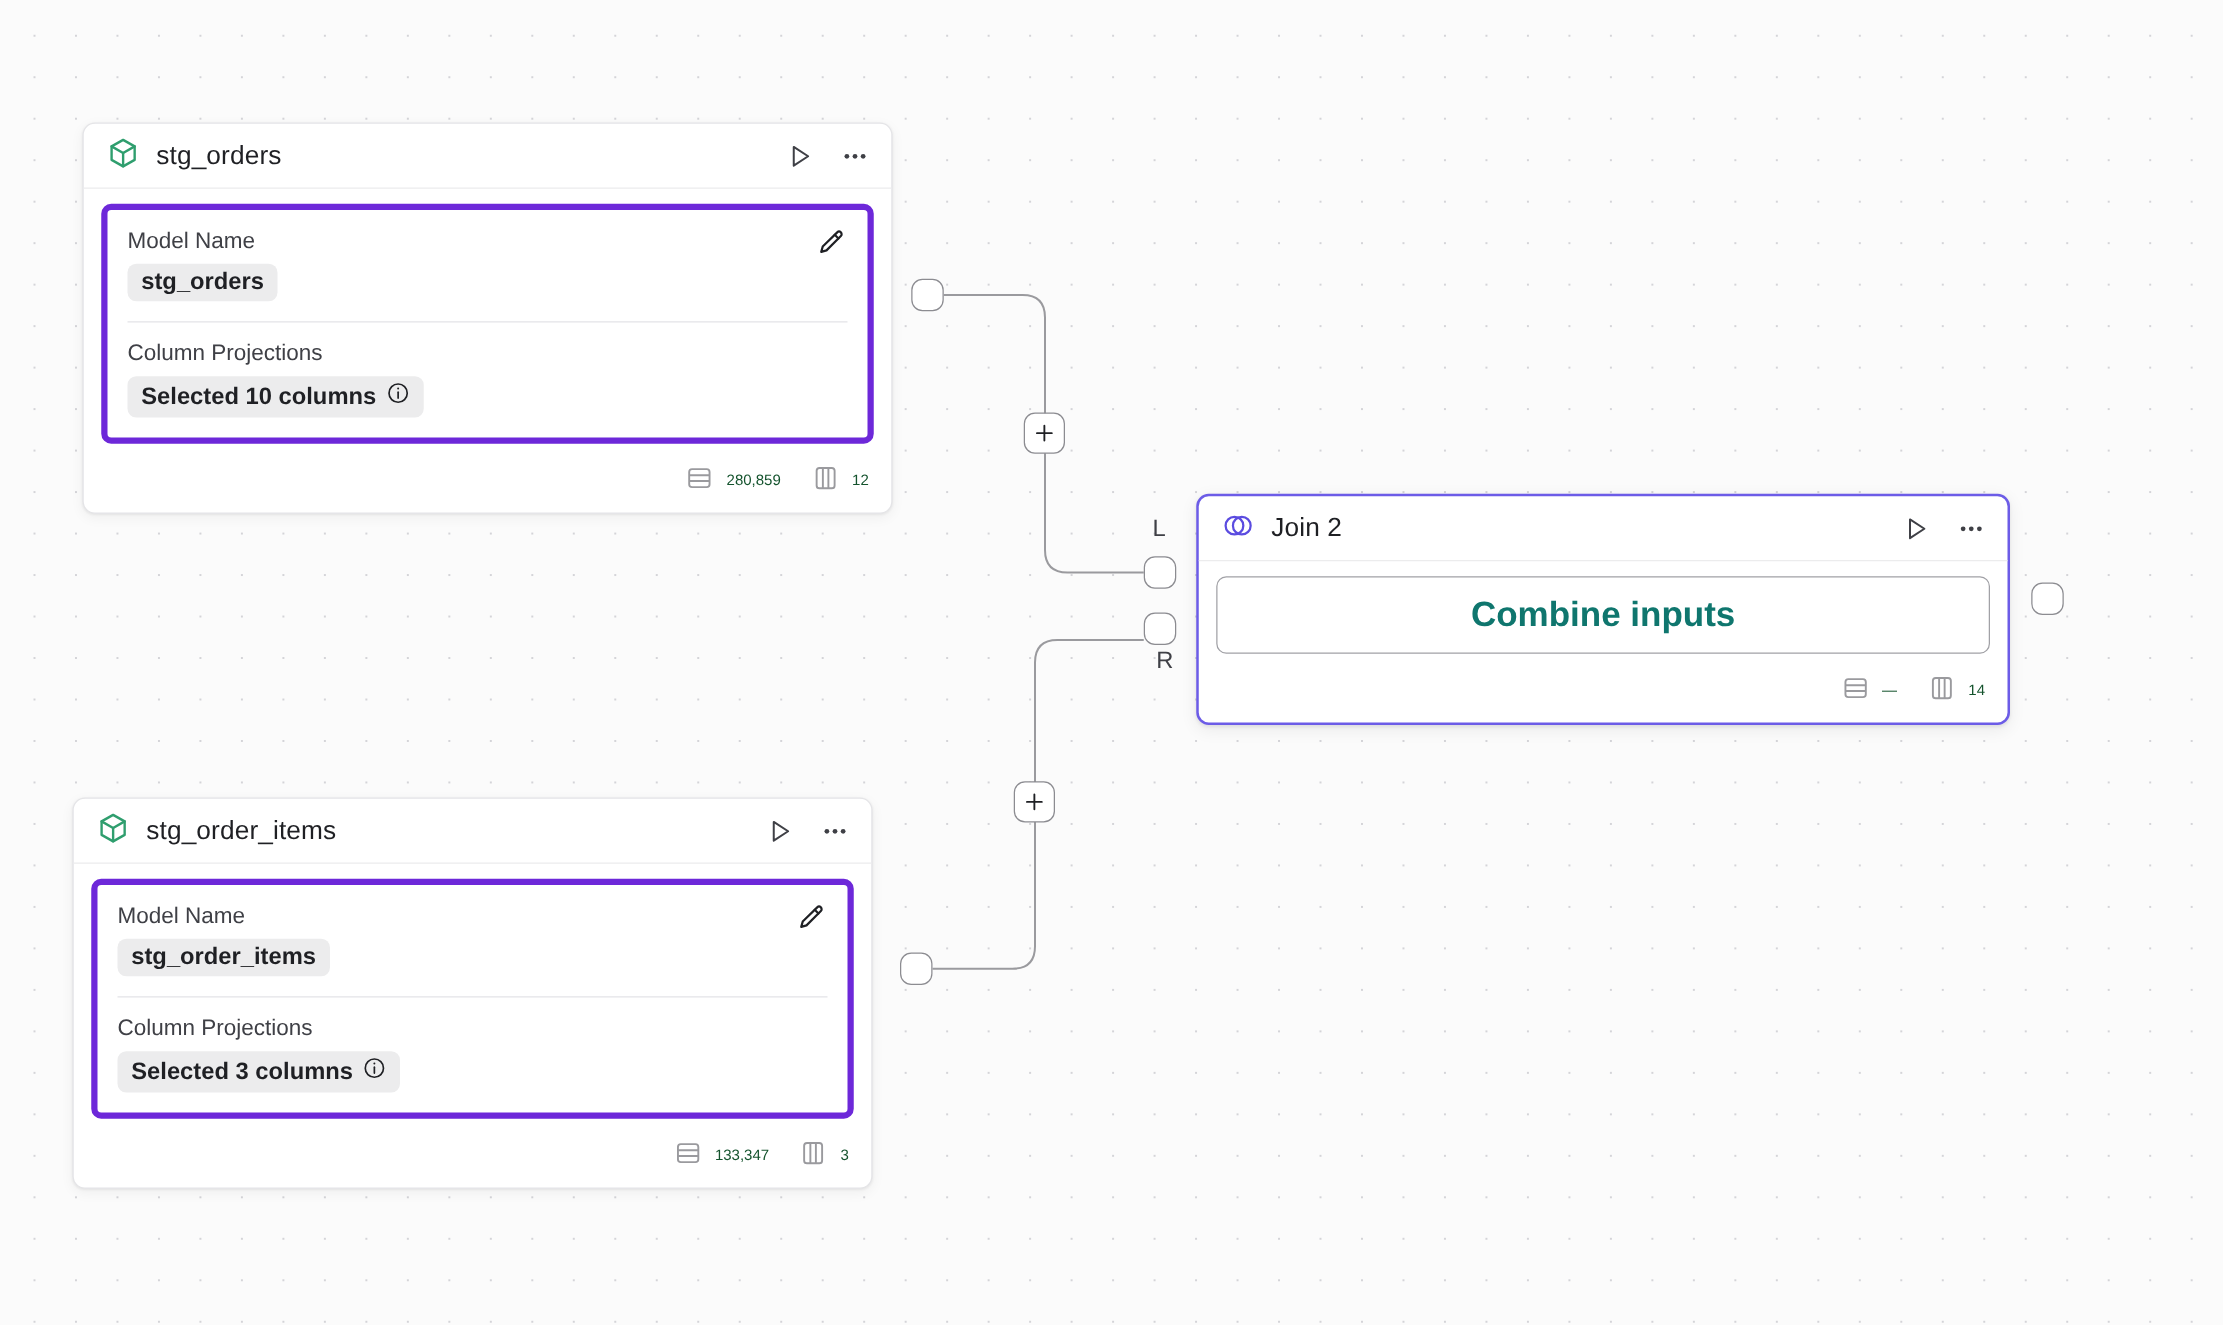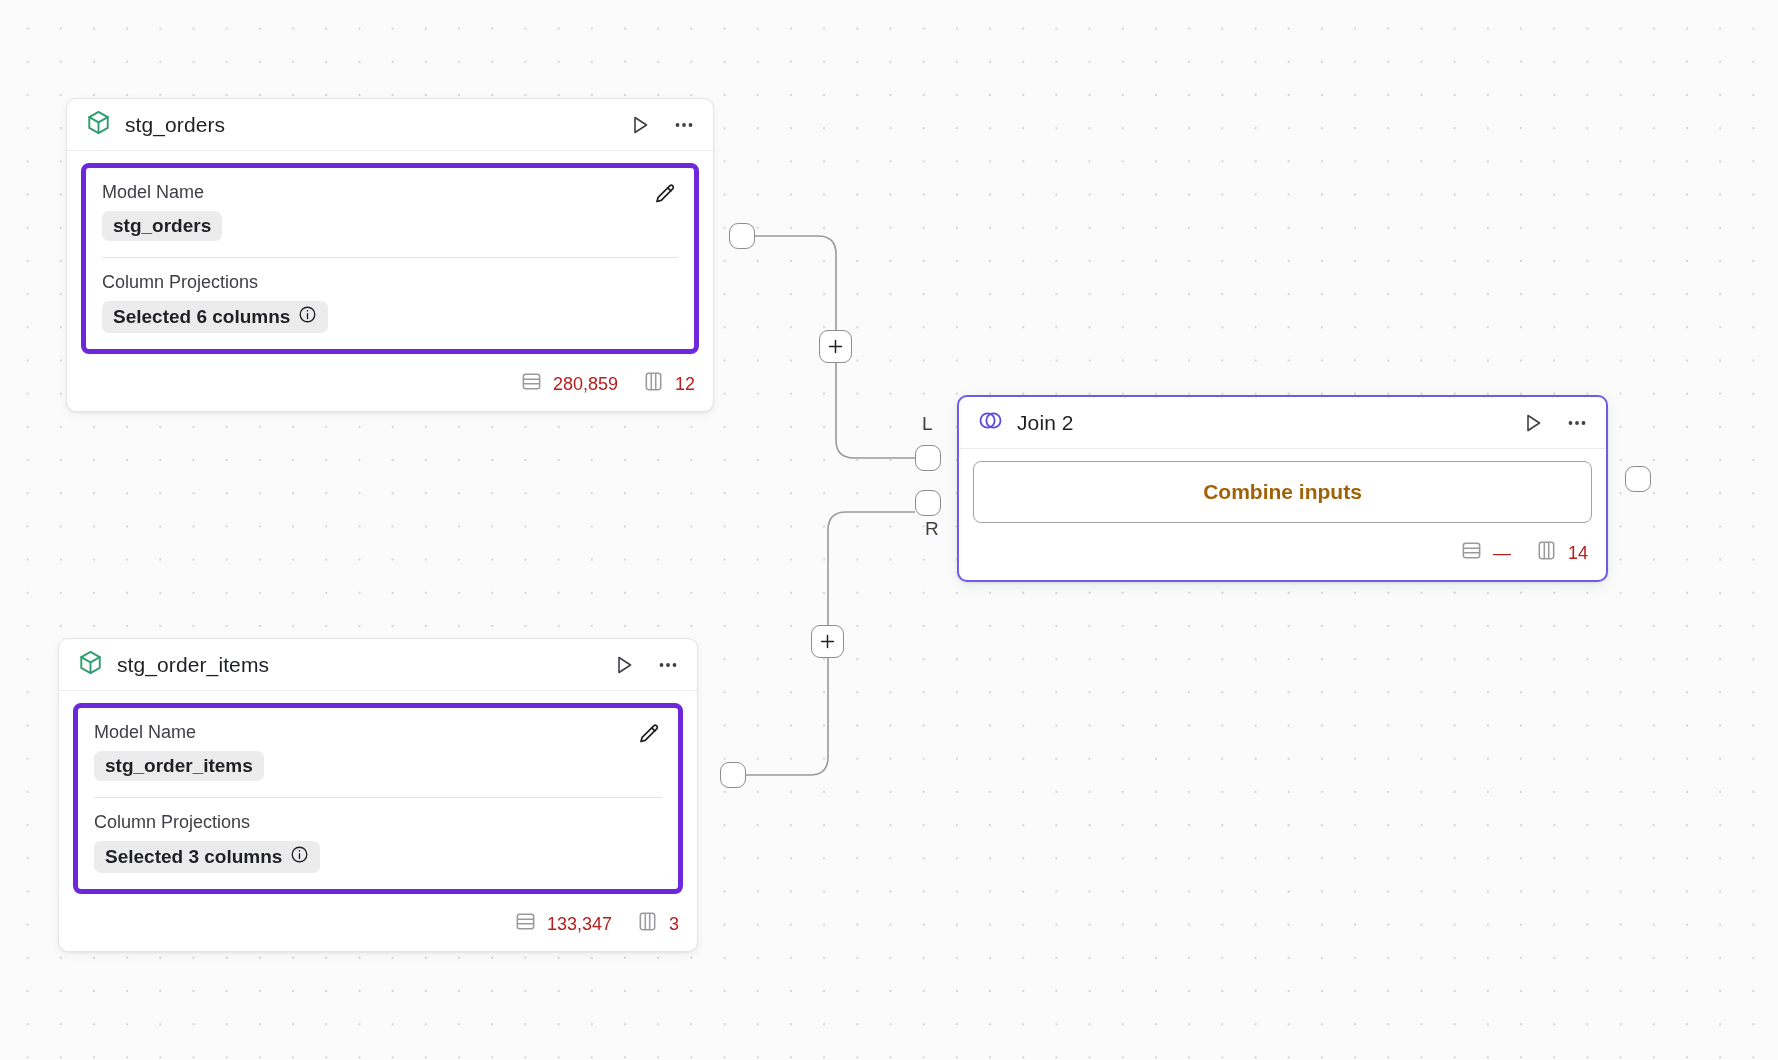--- a/index.html
+++ b/index.html
@@ -80,39 +80,39 @@
     height: 1px; background: #e4e4e7;
     margin: 16px 0 14px 0;
   }
   .field-row { display: flex; align-items: flex-start; }
   .field-row .grow { flex: 1; }
 
   .node-footer {
     display: flex; align-items: flex-start; justify-content: flex-end;
     gap: 10px;
     padding: 8px 18px 13px 18px;
-    font-size: 18px;
-    color: #b91c1c;
+    font-size: 12px;
+    color: #14532d;
   }
   .stat { display: flex; align-items: center; gap: 10px; }
   .stat + .stat { margin-left: 14px; }
 
   
   .node.selected {
     border: 2px solid #6c5ce7;
     box-shadow: 0 1px 3px rgba(16,18,24,.08), 0 4px 14px rgba(16,18,24,.07);
   }
   .combine-box {
     border: 1px solid #a1a1a6;
     border-radius: 8px;
     height: 62px;
     display: flex; align-items: center; justify-content: center;
-    font-size: 21px;
+    font-size: 28px;
     font-weight: bold;
-    color: #a16207;
+    color: #0f766e;
   }
 
   
   .handle {
     position: absolute;
     width: 26px; height: 26px;
     background: #ffffff;
     border: 1.6px solid #8c8c91;
     border-radius: 9px;
     z-index: 5;
@@ -185,21 +185,21 @@
             <svg width="26" height="26" viewBox="0 0 24 24" fill="none" stroke="#1f2024" stroke-width="1.6" stroke-linejoin="round" stroke-linecap="round">
               <path d="M16.4 3.6a1.9 1.9 0 0 1 2.7 2.7L8.5 16.9 4.6 18l1.1-3.9z"></path>
               <path d="M14.6 5.4 17.3 8.1"></path>
             </svg>
           </span>
         </div>
         <div class="panel-divider"></div>
         <div>
           <div class="field-label">Column Projections</div>
           <span class="chip">
-            <span>Selected 6 columns</span>
+            <span>Selected 10 columns</span>
             <span>
               <svg width="19" height="19" viewBox="0 0 24 24" fill="none" stroke="#1f2024" stroke-width="1.7" stroke-linecap="round">
                 <circle cx="12" cy="12" r="9.2"></circle>
                 <path d="M12 11v6"></path>
                   <circle cx="12" cy="7.4" r="1" fill="#1f2024" stroke="none"></circle>
               </svg>
             </span>
           </span>
         </div>
       </div>

